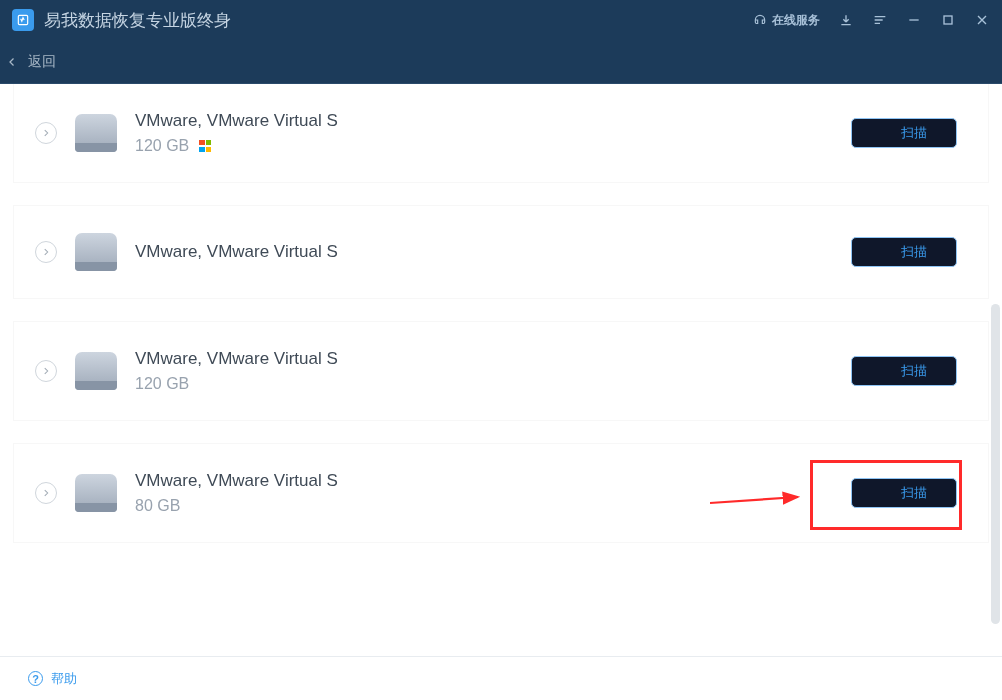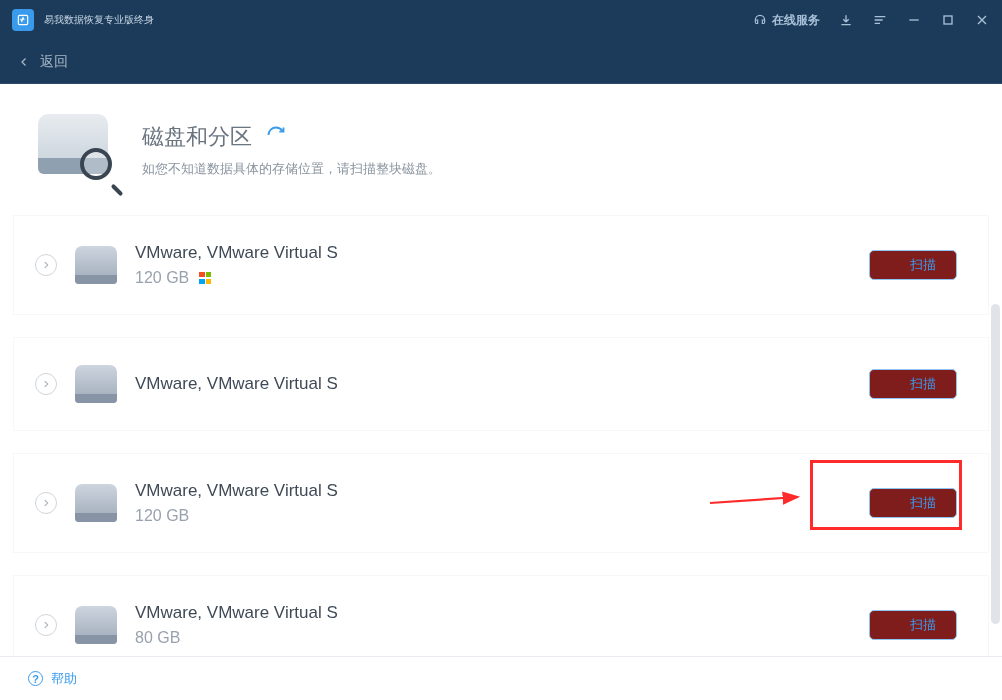--- a/index.html
+++ b/index.html
@@ -24,21 +24,21 @@
       height: 22px;
       background: #3a9bed;
       border-radius: 4px;
       display: flex;
       align-items: center;
       justify-content: center;
       margin-right: 10px;
     }
     .app-icon svg { width: 14px; height: 14px; }
     .app-title {
-      font-size: 10px;
+      font-size: 17px;
       color: #c5d4e2;
       flex: 1;
     }
     .titlebar-right {
       display: flex;
       align-items: center;
       gap: 18px;
       font-weight: bold;
     }
     .support-btn {
@@ -58,21 +58,21 @@
       cursor: pointer;
       color: #a8c1d8;
     }
     .titlebar-icon svg { width: 16px; height: 16px; }
 
     .back-bar {
       height: 44px;
       background: #1c3b5a;
       display: flex;
       align-items: center;
-      padding: 0 18px;
+      padding: 0 6px;
       border-bottom: 1px solid #2a4a6a;
     }
     .back-btn {
       display: flex;
       align-items: center;
       gap: 10px;
       color: #a8b8c7;
       font-size: 14px;
       cursor: pointer;
     }
@@ -234,23 +234,23 @@
       gap: 1px;
       flex-wrap: wrap;
       width: 13px;
       height: 13px;
     }
     .windows-badge span {
       width: 5.5px;
       height: 5.5px;
     }
     .scan-btn {
-      width: 88px;
+      width: 106px;
       height: 30px;
-      background: #7f1d1d;
+      background: #0f172a;
       border: 1px solid #8fc5f5;
       border-radius: 5px;
       color: #3a9bed;
       font-size: 13px;
       cursor: pointer;
       display: flex;
       align-items: center;
       justify-content: center;
       padding-left: 20px;
     }
@@ -362,40 +362,20 @@
 <div class="back-bar">
   <div class="back-btn">
     <svg width="12" height="14" viewBox="0 0 24 24" fill="none" stroke="currentColor" stroke-width="2.5">
         <path d="M15 5l-7 7 7 7"></path>
       </svg>
     <span>返回</span>
   </div>
 </div>
 
 <div class="content">
-  <div class="header-section">
-    <div class="disk-search-icon">
-      <div class="disk-body"></div>
-      <div class="magnifier">
-          <div class="lens"></div>
-          <div class="handle"></div>
-        </div>
-    </div>
-    <div class="header-text">
-      <div class="title-line">
-        <h1>磁盘和分区</h1>
-        <span class="refresh-icon">
-          <svg width="20" height="20" viewBox="0 0 24 24" fill="none" stroke="currentColor" stroke-width="2.2">
-              <path d="M3 12a9 9 0 019-9 9 9 0 017.5 4M21 3v5h-5"></path>
-            </svg>
-        </span>
-      </div>
-      <div class="subtitle">如您不知道数据具体的存储位置，请扫描整块磁盘。</div>
-    </div>
-  </div>
 
   <div class="disk-list">
 
     <div class="disk-item">
       <div class="expand-circle">
         <svg width="10" height="10" viewBox="0 0 24 24" fill="none" stroke="currentColor" stroke-width="2.5">
             <path d="M9 5l7 7-7 7"></path>
           </svg>
       </div>
       <div class="disk-thumb"></div>

